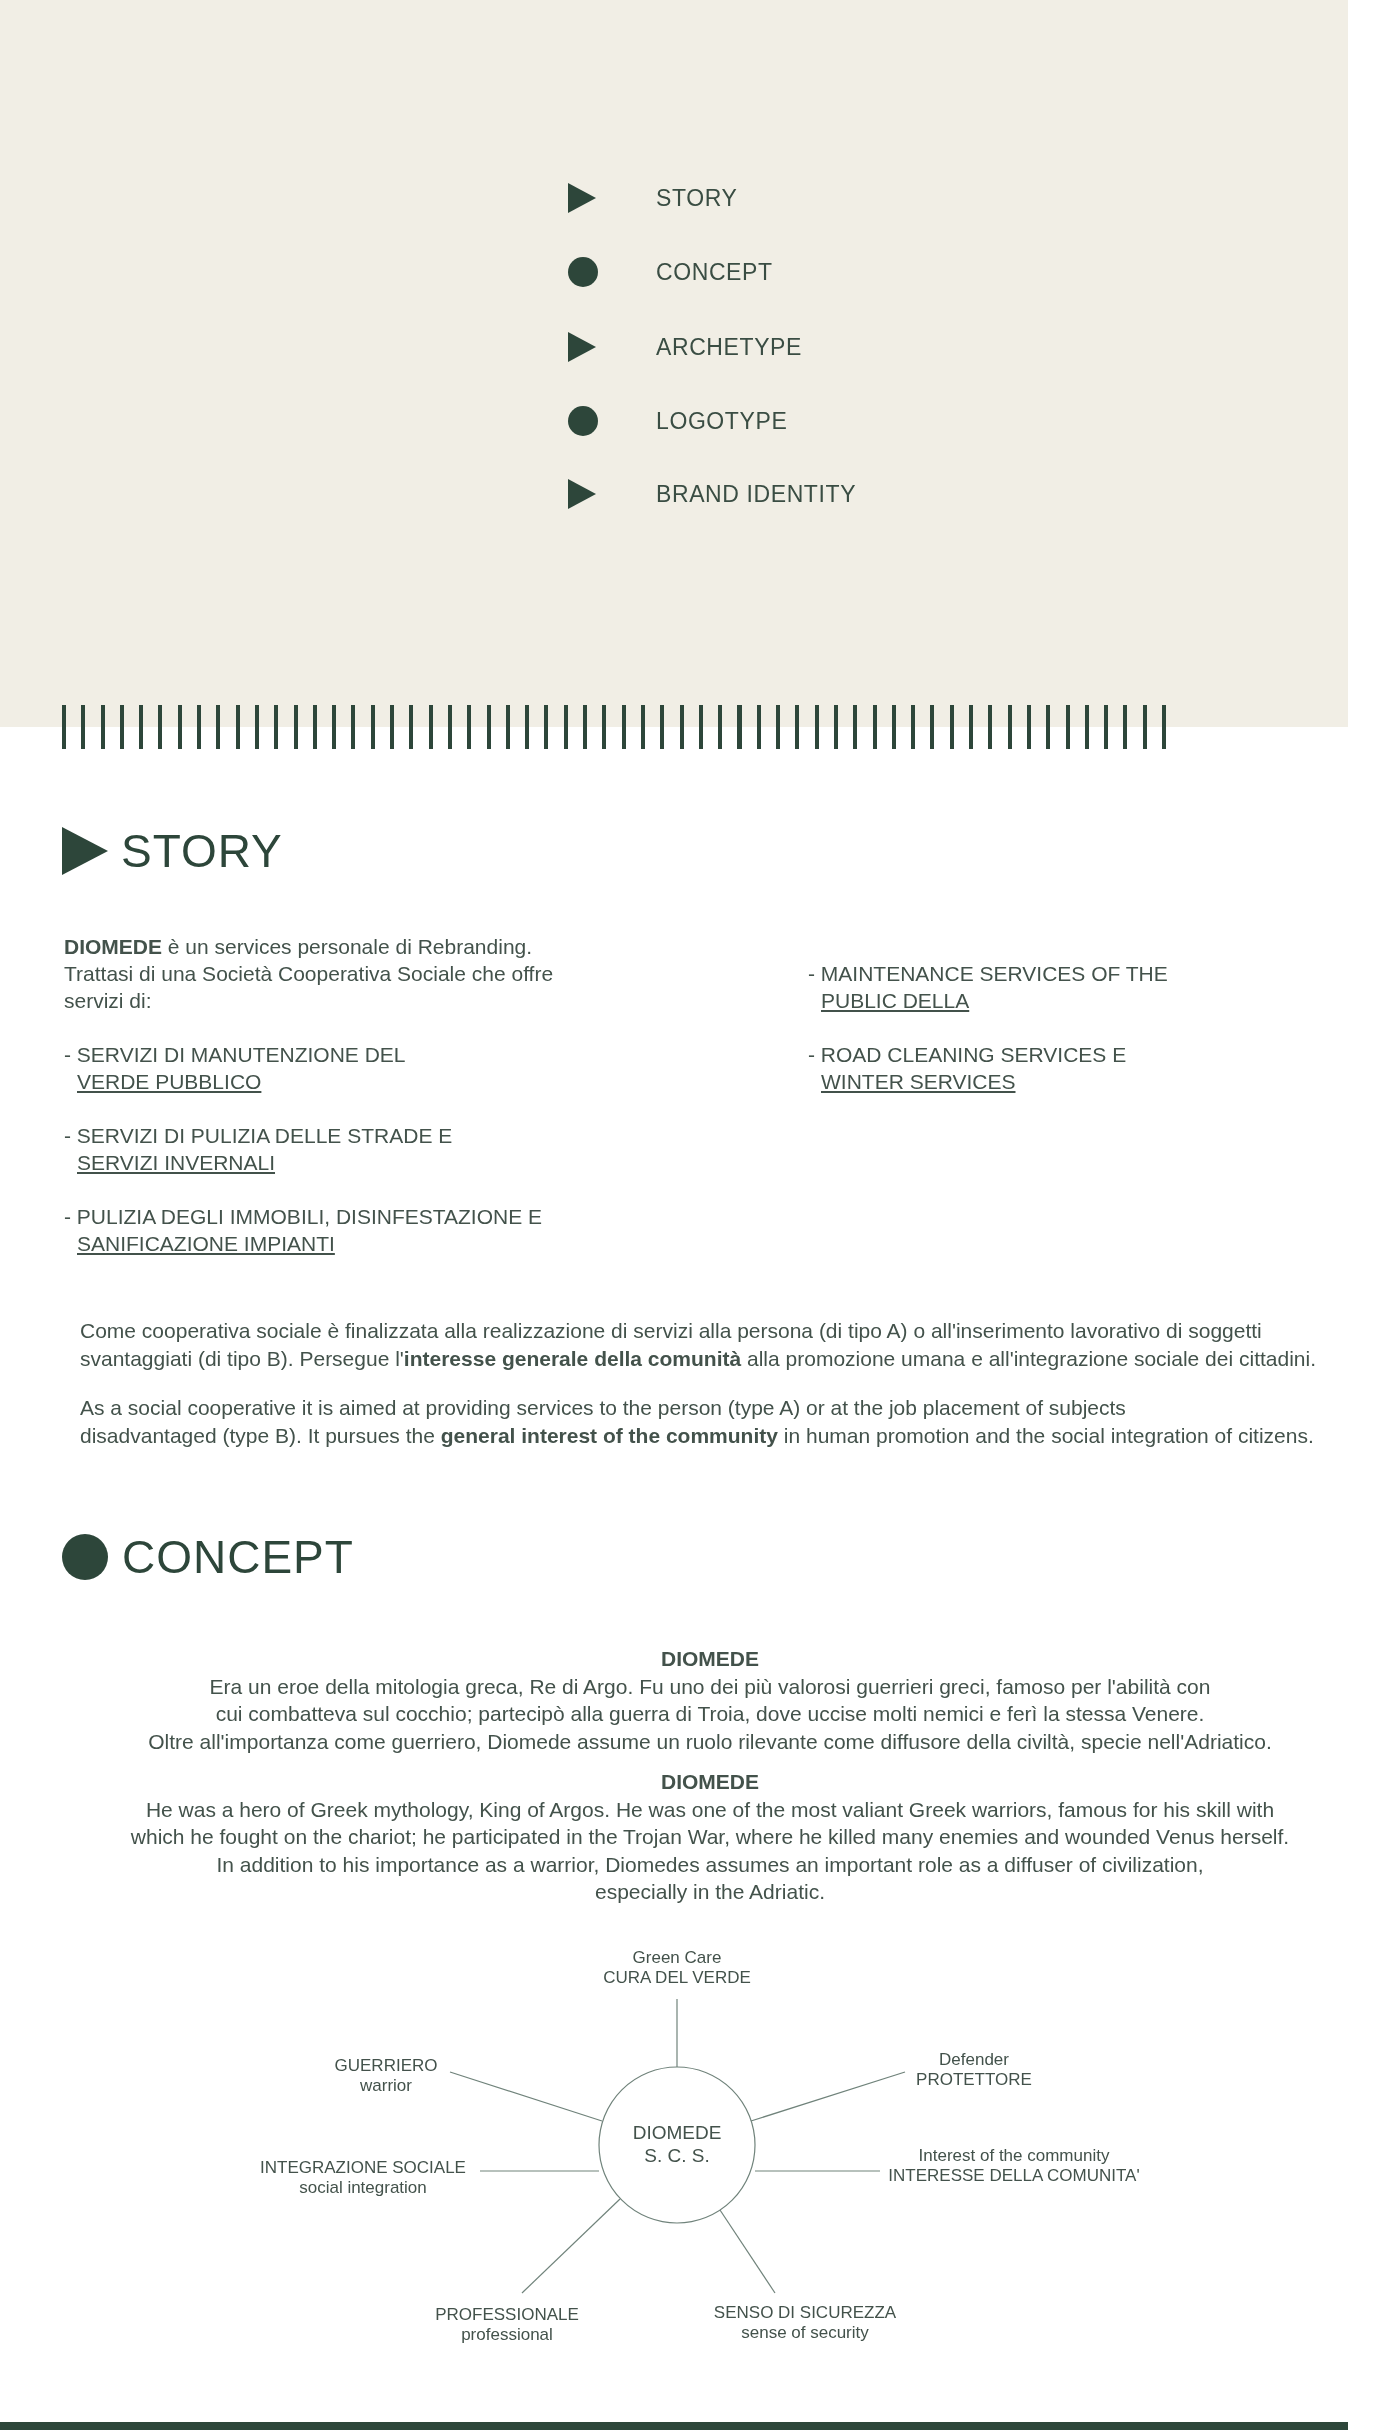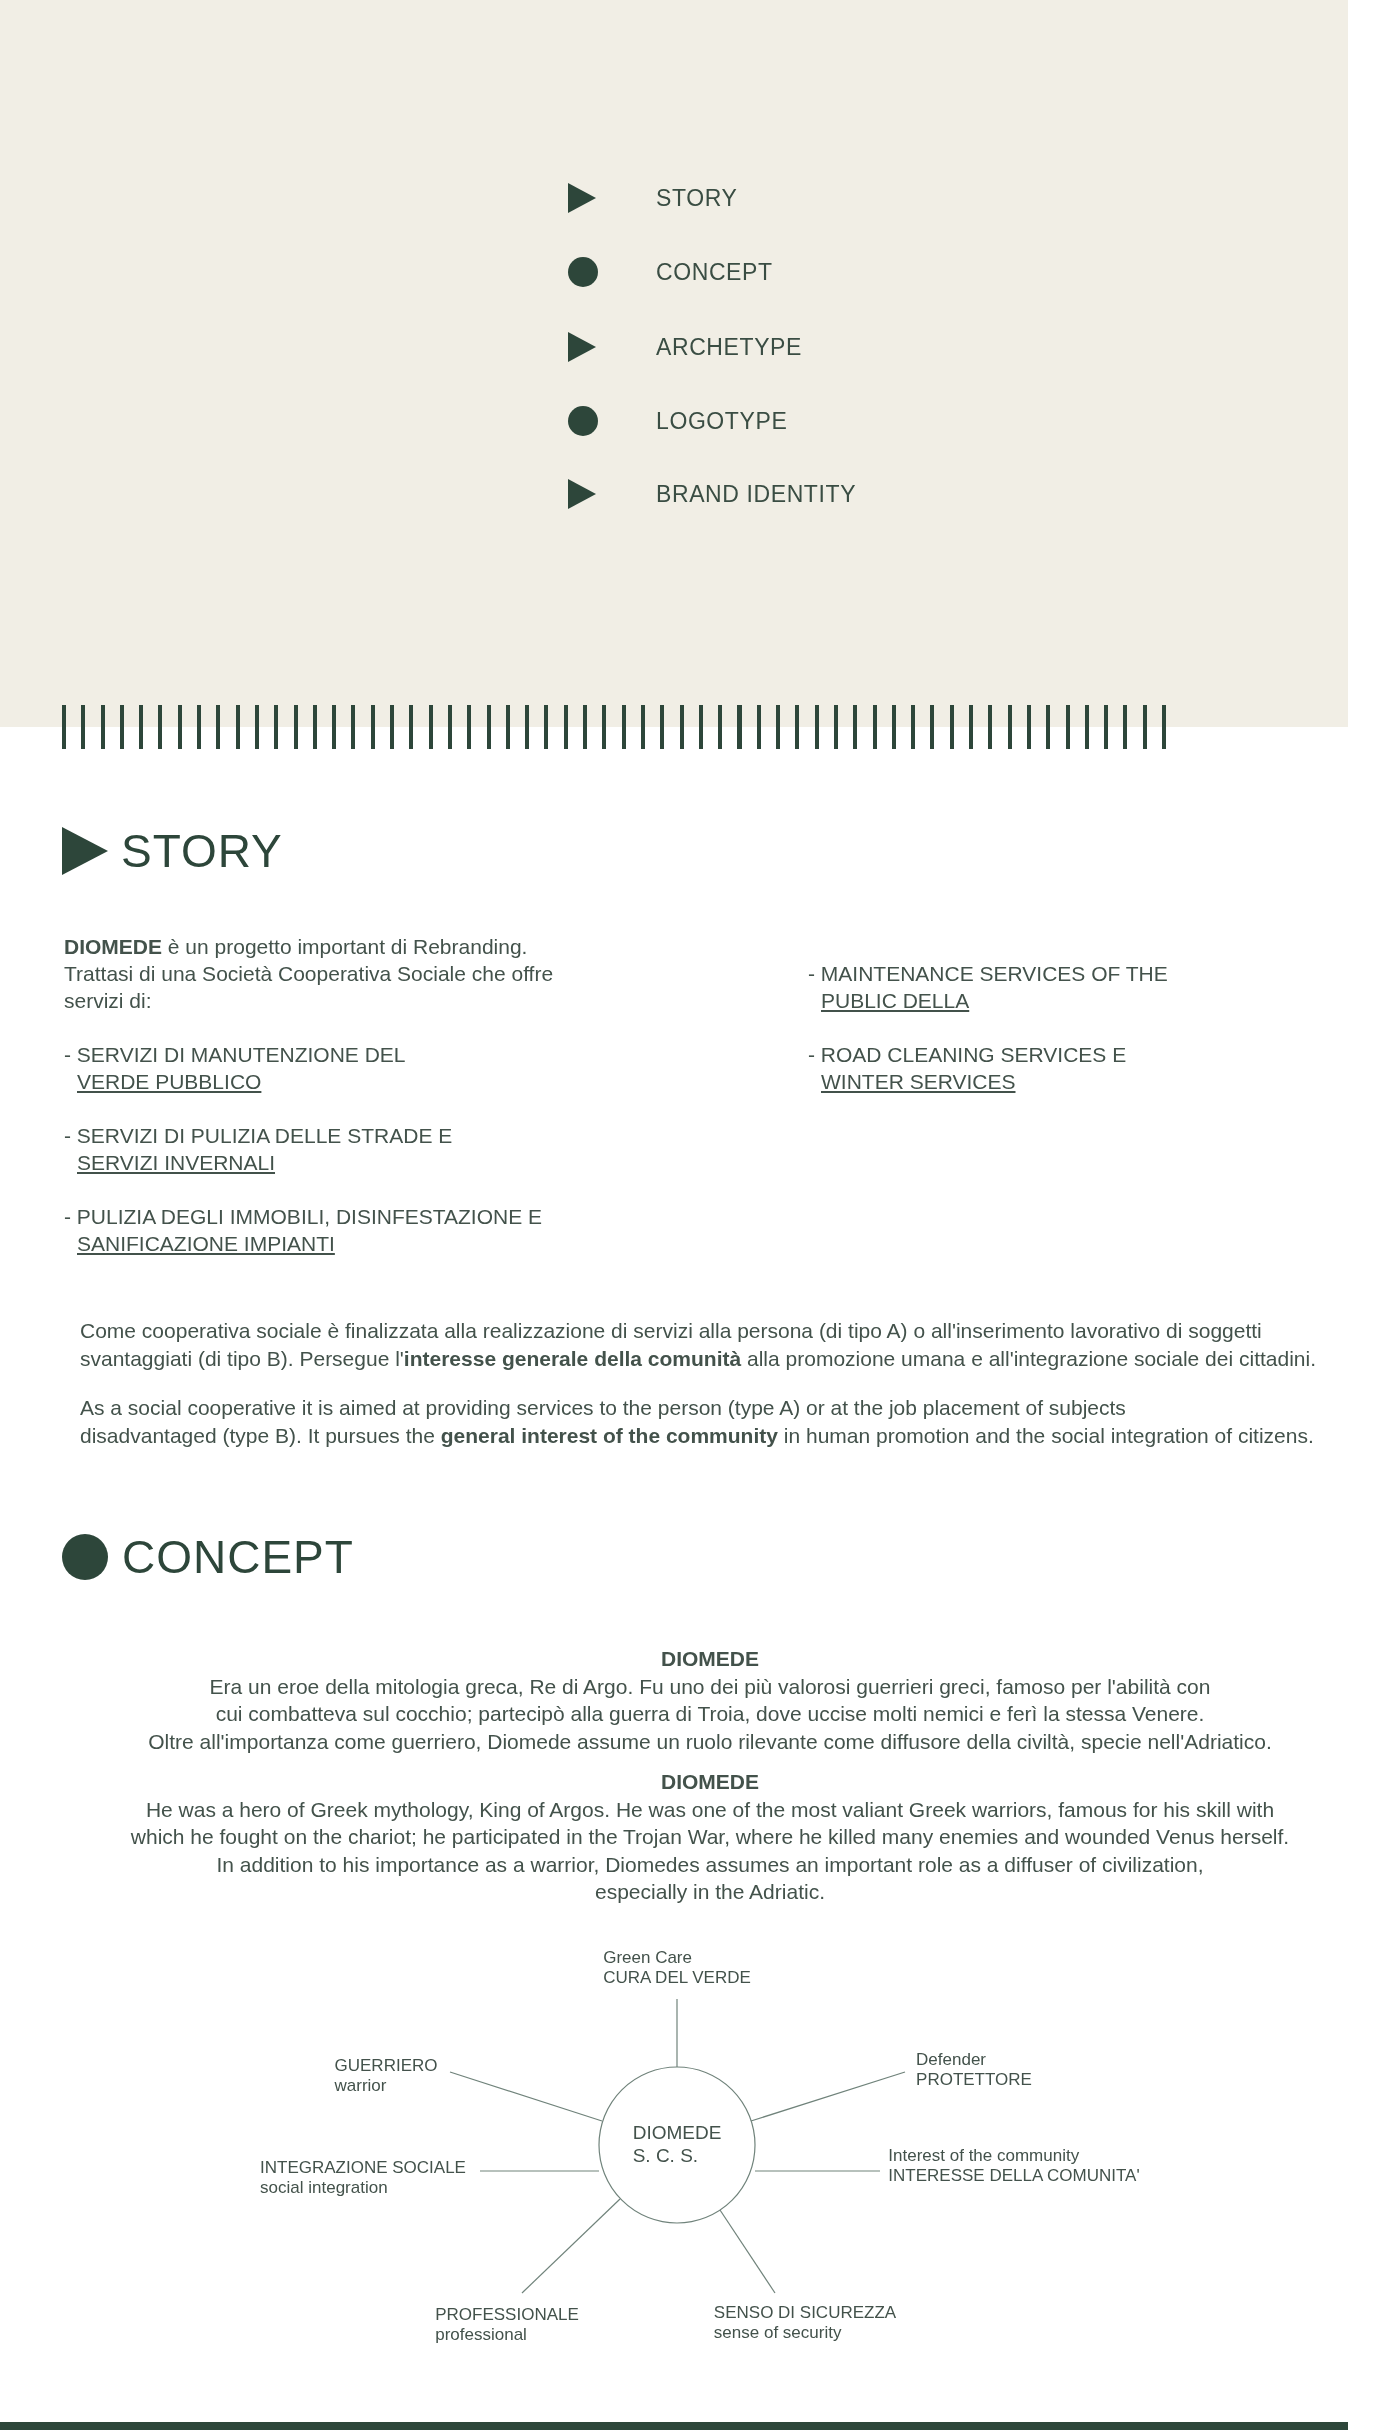--- a/index.html
+++ b/index.html
@@ -46,21 +46,21 @@
   .para-it{top:1317px;}
   .para-en{top:1394px;}
   
   .concept-block{position:absolute;left:10px;width:1400px;text-align:center;font-size:21px;line-height:27.5px;}
   .cb-it{top:1645px;}
   .cb-en{top:1768px;}
   .cb-title{font-weight:600;}
   
   .diagram{position:absolute;top:1930px;left:0;width:1400px;height:430px;}
   .diagram svg{position:absolute;top:0;left:0;}
-  .diag-label{position:absolute;transform:translateX(-50%);text-align:left;font-size:17px;line-height:20px;color:var(--text);white-space:nowrap;}
+  .diag-label{position:absolute;transform:translateX(-50%);text-align:center;font-size:17px;line-height:20px;color:var(--text);white-space:nowrap;}
   .dl-top{left:677px;top:18px;}
   .dl-top-left{left:386px;top:126px;}
   .dl-top-right{left:974px;top:120px;}
   .dl-left{left:363px;top:228px;}
   .dl-right{left:1014px;top:216px;}
   .dl-bottom-left{left:507px;top:375px;}
   .dl-bottom-right{left:805px;top:373px;}
   .dl-center{left:677px;top:191px;font-size:19px;line-height:23px;}
   
   .footer-bar{position:absolute;left:0;bottom:0;width:100%;height:8px;background:var(--accent);}
@@ -104,21 +104,21 @@
   </div>
 
   <div class="ticks"></div>
 
   <div class="sec-heading heading-story">
     <span class="h-tri"></span>
     <span>STORY</span>
   </div>
 
   <div class="story-col col-it">
-    <p class="intro"><b>DIOMEDE</b><span> è un progetto important di Rebranding.</span><br>
+    <p class="intro"><b>DIOMEDE</b><span> è un services personale di Rebranding.</span><br>
       <span>Trattasi di una Società Cooperativa Sociale che offre</span><br>
       <span>servizi di:</span></p>
     <div class="svc">
       <div>- SERVIZI DI MANUTENZIONE DEL</div>
       <div class="svc-l2">VERDE PUBBLICO</div>
     </div>
     <div class="svc">
       <div>- SERVIZI DI PULIZIA DELLE STRADE E</div>
       <div class="svc-l2">SERVIZI INVERNALI</div>
     </div>

